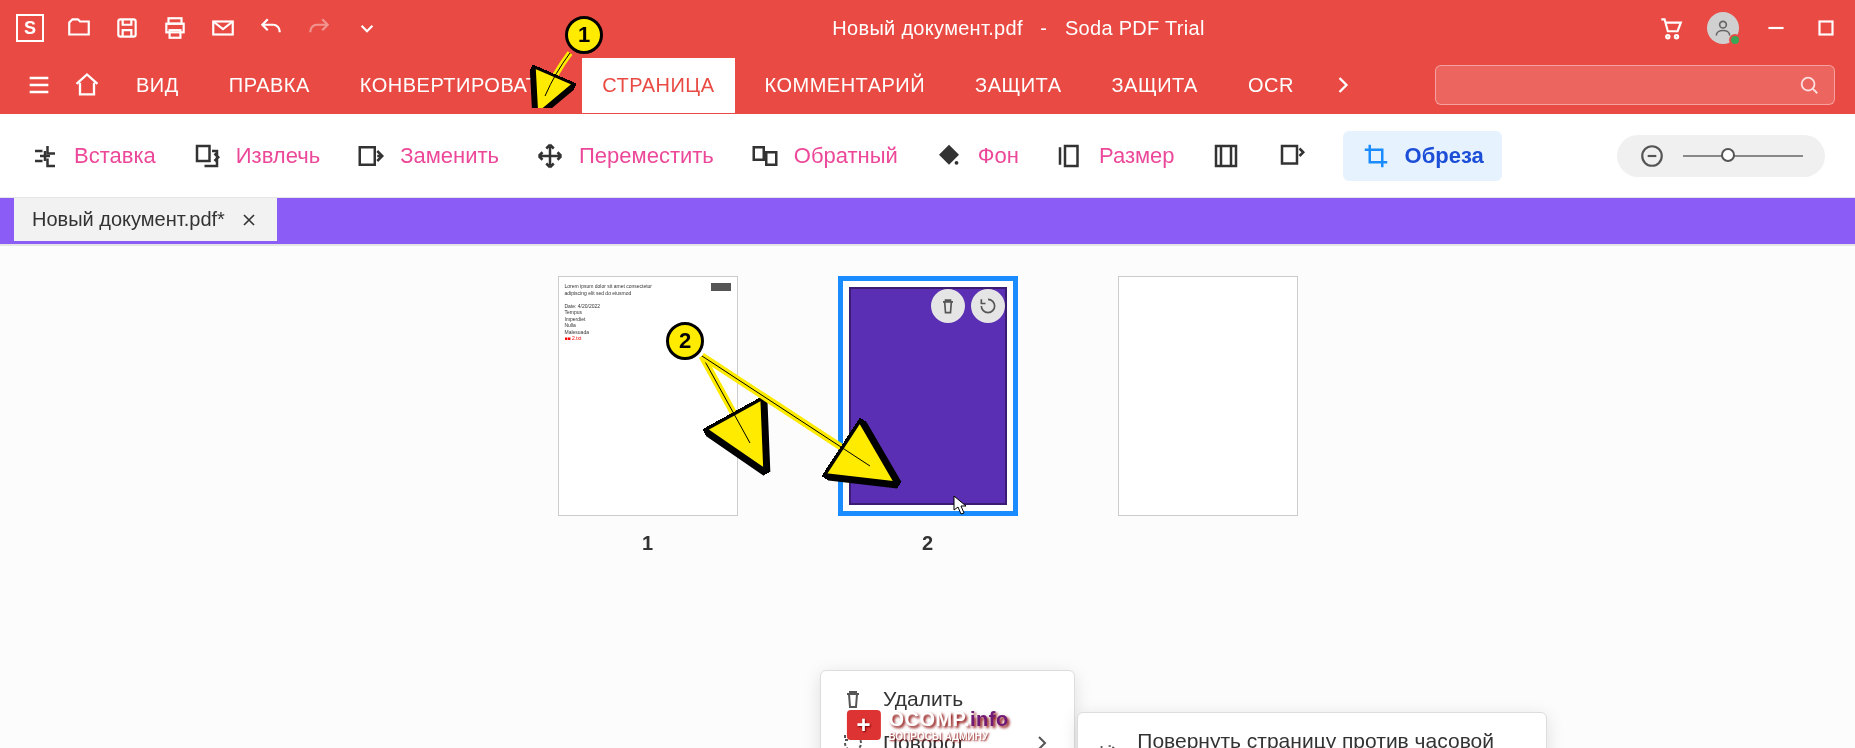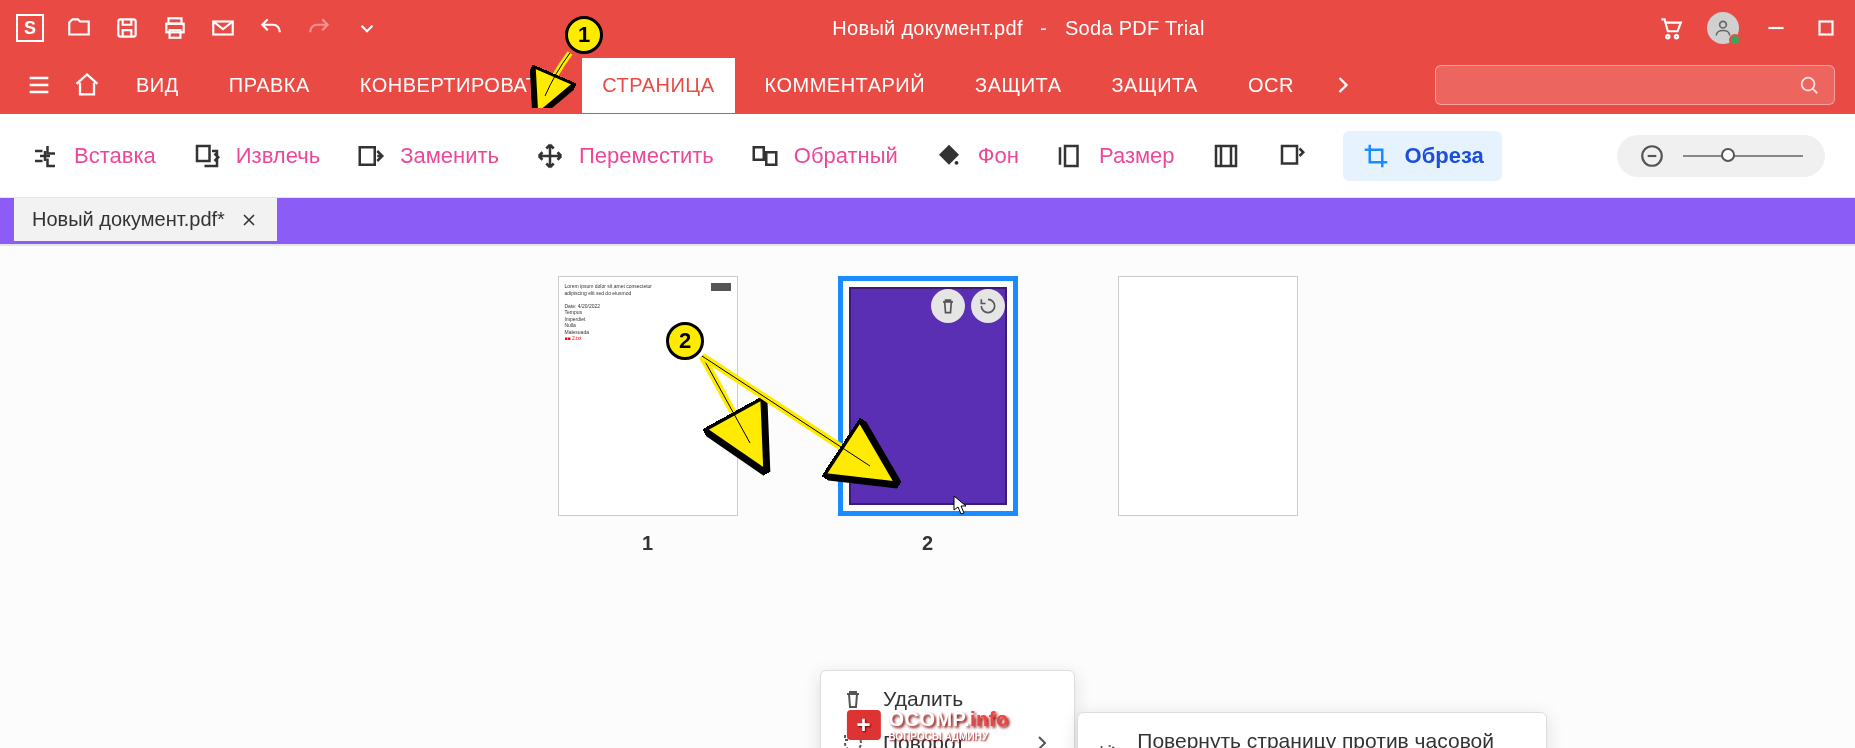--- a/index.html
+++ b/index.html
@@ -62,21 +62,21 @@
 
   .callout { position: absolute; width: 38px; height: 38px; border-radius: 50%; background: #FFEB00; border: 3px solid #000; display: flex; align-items: center; justify-content: center; font-size: 22px; font-weight: bold; z-index: 50; }
   .c1 { top: 16px; left: 565px; }
   .c2 { top: 322px; left: 666px; }
   .arrow { position: absolute; z-index: 40; }
 
   .watermark { position: absolute; bottom: 6px; left: 50%; transform: translateX(-50%); display: flex; align-items: center; gap: 8px; z-index: 60; }
   .wm-badge { background: #d33; width: 34px; height: 30px; border-radius: 4px; display: flex; align-items: center; justify-content: center; color: #fff; font-size: 24px; font-weight: bold; text-shadow: 1px 1px 2px #700; }
   .wm-text { display: flex; flex-direction: column; }
   .wm-main { color: #fff; font-size: 20px; font-weight: 900; text-shadow: 2px 2px 3px #800; letter-spacing: .5px; }
-  .wm-main .info { color: #ef4444; }
+  .wm-main .info { color: #701a75; }
   .wm-sub { color: #fff; font-size: 10px; font-weight: bold; text-shadow: 1px 1px 2px #800; }
 
   .cursor { position: absolute; top: 494px; left: 952px; z-index: 55; }
   .cursor svg { width: 18px; height: 22px; }
 </style>
 </head>
 <body>
 
 <div class="titlebar">
   <div class="tb-left">

